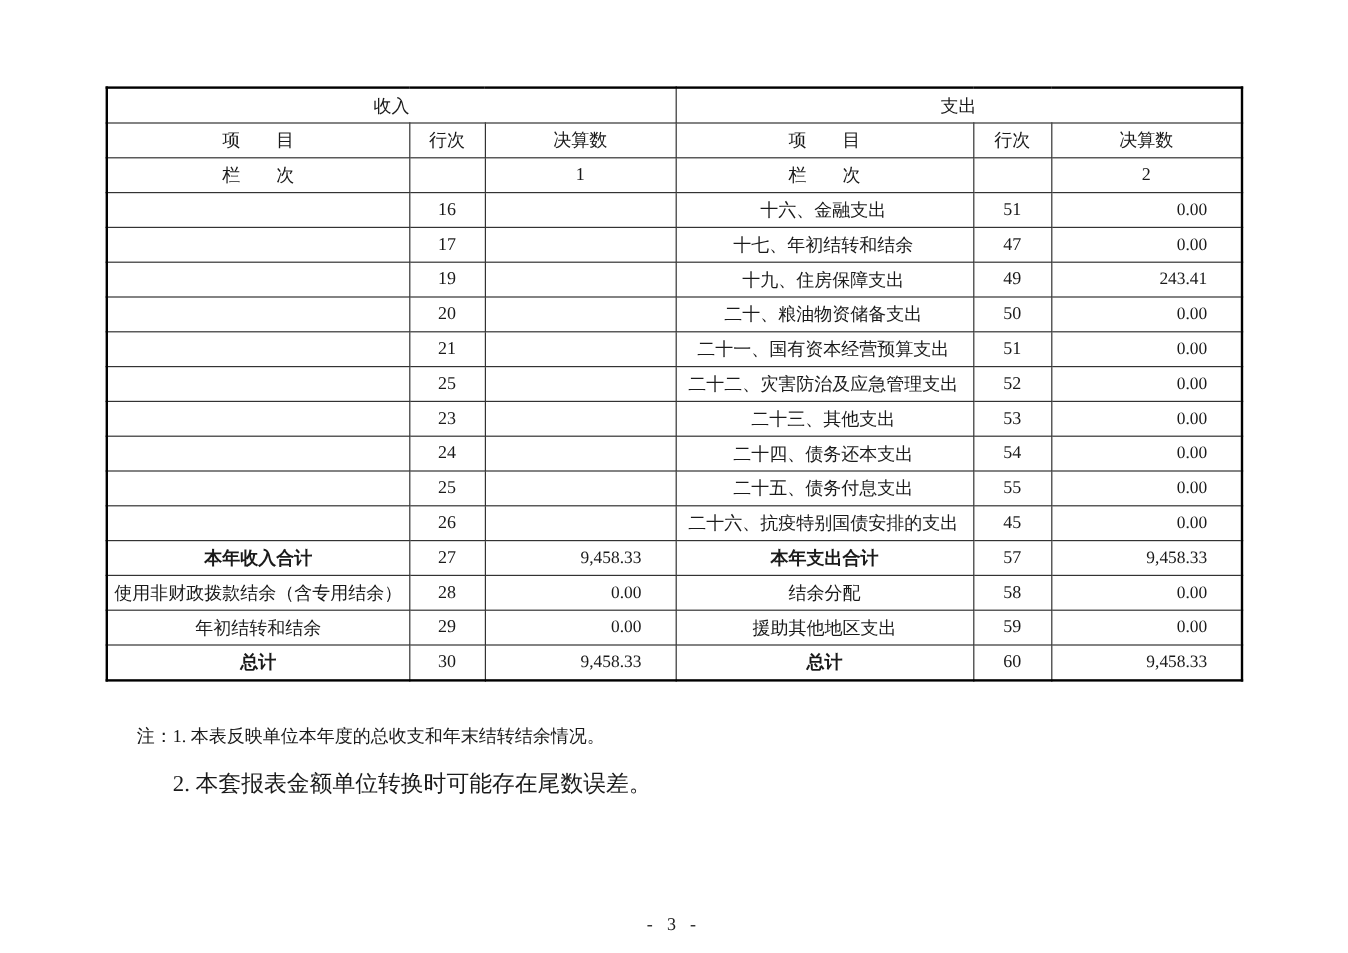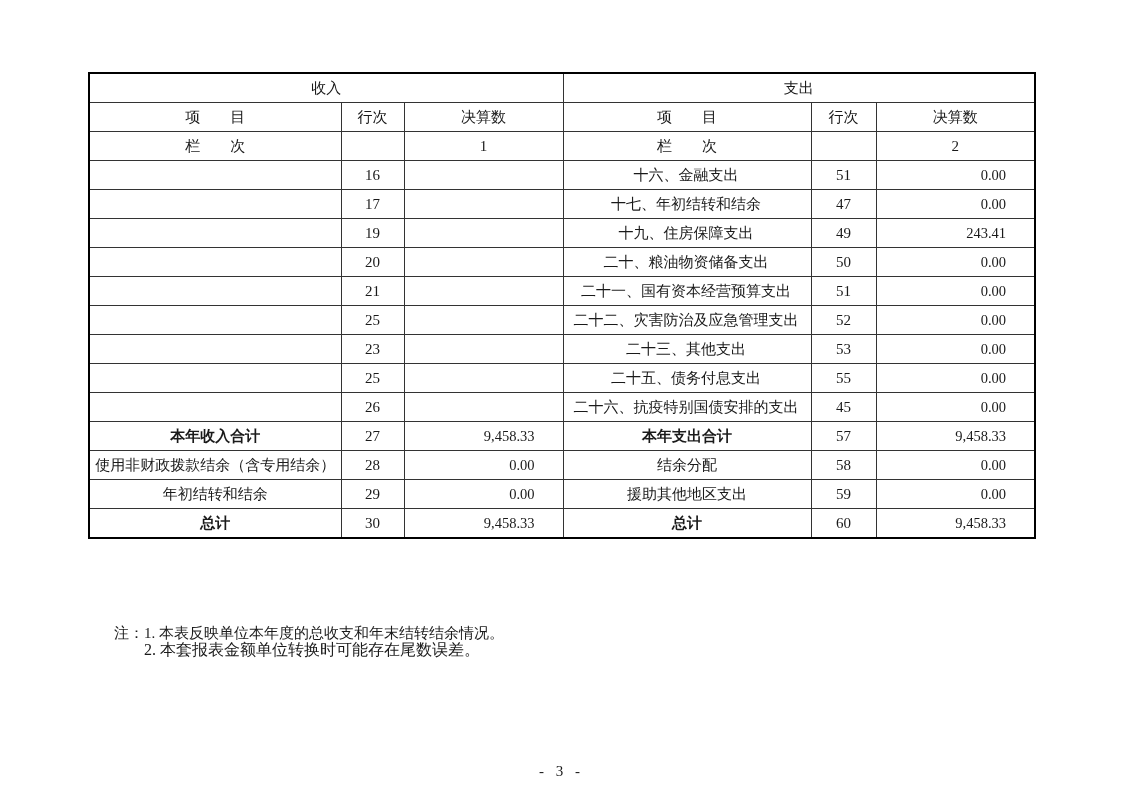--- a/index.html
+++ b/index.html
@@ -31,26 +31,26 @@
     vertical-align: middle;
     white-space: nowrap;
     overflow: hidden;
   }
   table.fin td.align-left { text-align: center; padding-left: 0; }
   table.fin td.amount { text-align: right; padding-right: 28px; font-size: 14.5px; }
   table.fin td.amount:empty { text-align: center; }
   table.fin .bold { font-weight: bold; }
   .notes { position: absolute; left: 0; top: 0; width: 100%; }
   .note-line1 {
-    position: absolute; left: 114px; top: 624px;
+    position: absolute; left: 114px; top: 604px;
     font-size: 15px; white-space: nowrap;
   }
   .note-line2 {
     position: absolute; left: 144px; top: 640px;
-    font-size: 16px; white-space: nowrap;
+    font-size: 19px; white-space: nowrap;
   }
   .pageno {
     position: absolute; left: 0; top: 763px; width: 100%;
     text-align: center; font-size: 15px; letter-spacing: 4px;
   }
 </style>
 </head>
 <body>
 
 <div class="page">
@@ -138,20 +138,28 @@
         <tr>
           <td class=""></td>
           <td class="">23</td>
           <td class="amount"></td>
           <td class="align-left">二十三、其他支出</td>
           <td class="">53</td>
           <td class="amount">0.00</td>
         </tr>
         <tr>
           <td class=""></td>
+          <td class="">24</td>
+          <td class="amount"></td>
+          <td class="align-left">二十四、债务还本支出</td>
+          <td class="">54</td>
+          <td class="amount">0.00</td>
+        </tr>
+        <tr>
+          <td class=""></td>
           <td class="">25</td>
           <td class="amount"></td>
           <td class="align-left">二十五、债务付息支出</td>
           <td class="">55</td>
           <td class="amount">0.00</td>
         </tr>
         <tr>
           <td class=""></td>
           <td class="">26</td>
           <td class="amount"></td>

